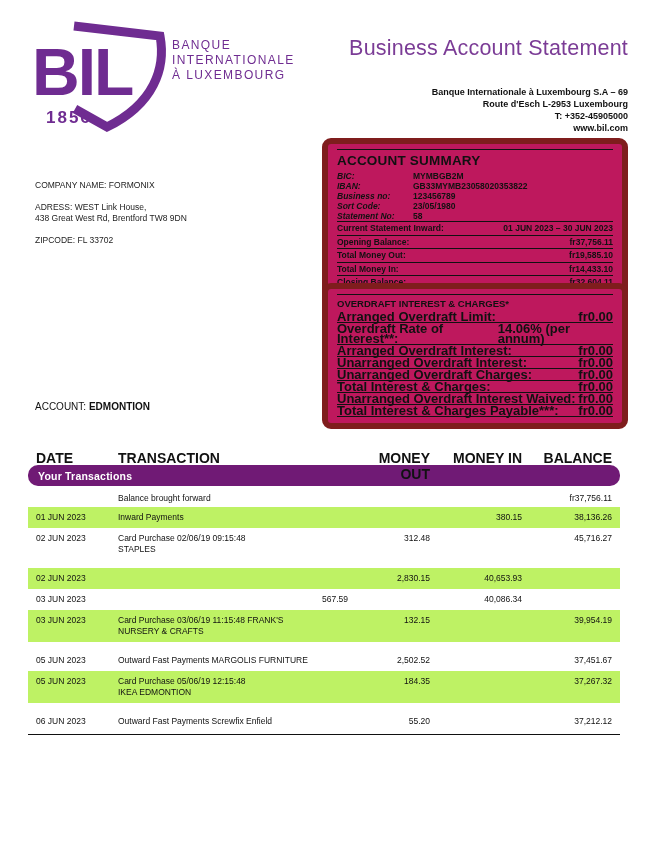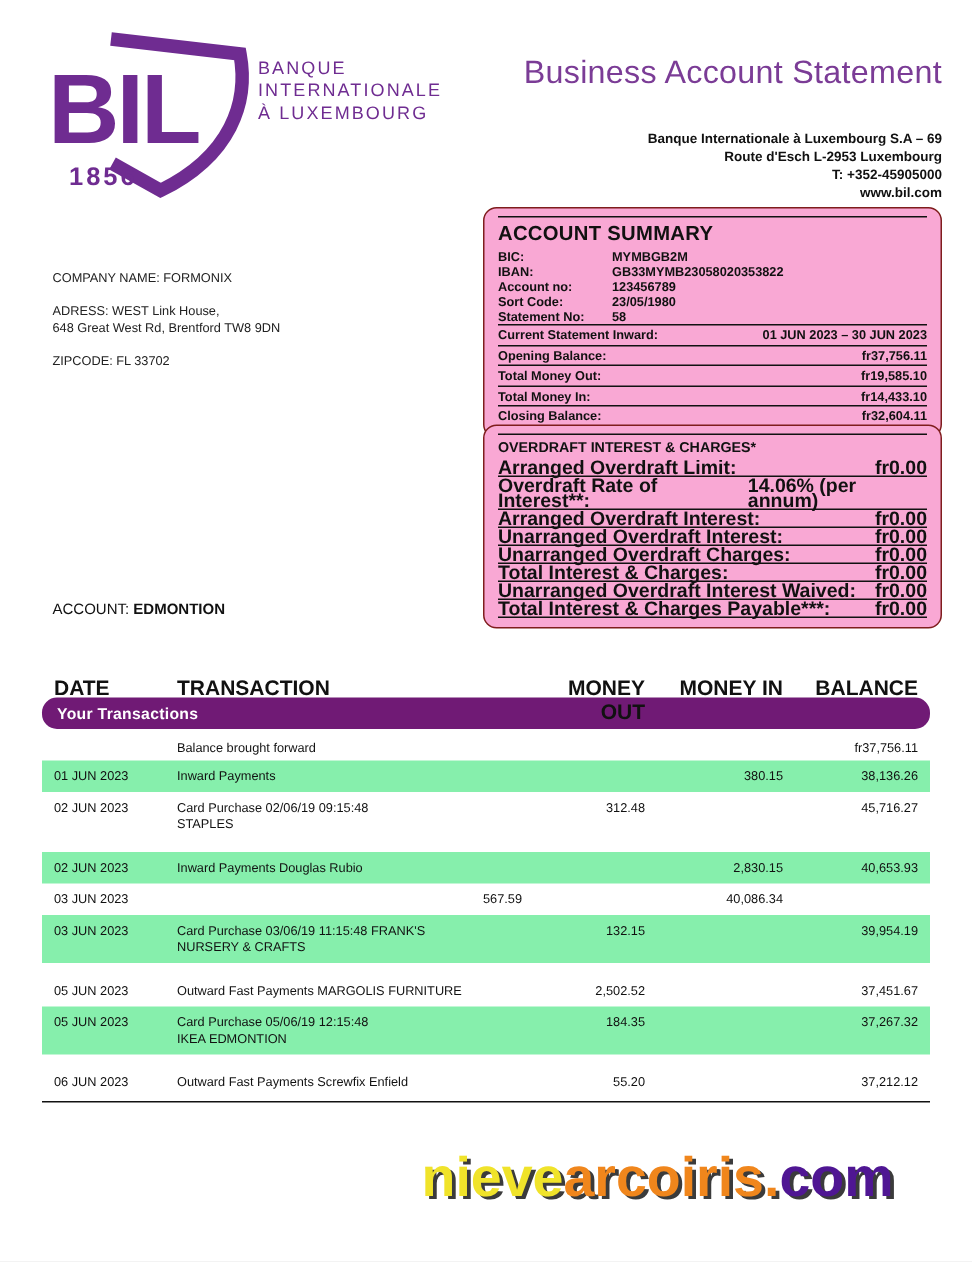--- a/index.html
+++ b/index.html
@@ -16,50 +16,50 @@
   
   .doc-title { position:absolute; right:20px; top:36px; color:#7b3c96;
     font-size:21.5px; font-weight:500; letter-spacing:0.2px; }
   .bank-address { position:absolute; right:20px; top:86px; text-align:right;
     font-size:9px; font-weight:bold; line-height:12px; color:#111; }
   
   .customer { position:absolute; left:35px; top:180px; font-size:8.5px;
     line-height:11px; color:#222; }
   .customer .sp { height:11px; }
   
-  .panel { position:absolute; left:322px; width:306px; background:#f9a8d4;
-    border:1px solid #7f1d1d; border-radius:9px; padding:5px 9px 6px 9px; }
+  .panel { position:absolute; left:322px; width:306px; background:#be185d;
+    border:6px solid #7f1d1d; border-radius:9px; padding:5px 9px 6px 9px; }
   .panel-topline { border-top:1.5px solid #111; margin-bottom:3px; }
   .panel-summary { top:138px; }
   .panel-overdraft { top:283px; }
   .panel-title-lg { font-size:13.5px; font-weight:bold; letter-spacing:0.2px; margin:1px 0 3px 0; }
   .panel-title-sm { font-size:9.5px; font-weight:bold; margin:2px 0 2px 0; }
   .frow { display:flex; font-size:8.5px; font-weight:bold; line-height:10px; }
-  .frow .lbl { width:76px; }
+  .frow .lbl { width:76px;font-style:italic; }
   .totals { border-bottom:1px solid #111; }
   .trow2 { display:flex; justify-content:space-between; font-size:8.5px;
     font-weight:bold; line-height:10.5px; border-top:1px solid #111; padding:1px 0; }
   .orow { display:flex; justify-content:space-between; font-size:13px;
     font-weight:bold; line-height:10px; padding:0.5px 0; border-bottom:1px solid #111; }
   .orow:first-child { border-bottom:none; }
   
   .account-line { position:absolute; left:35px; top:401px; font-size:10px; color:#111; }
   .account-line b { font-weight:bold; }
   .tx-bar { position:absolute; left:28px; top:421px; width:592px; height:21px;
     background:#701a75; border-radius:10px; color:#fff; font-weight:bold;
     font-size:10.5px; display:flex; align-items:center; padding-left:10px;
     letter-spacing:0.2px;margin-top:44px; }
   .tx-table { position:absolute; left:28px; top:447px; width:592px; }
   .grid { display:grid; grid-template-columns:82px 230px 82px 92px 90px; padding:0 8px; }
   .thead { font-size:14px; font-weight:bold; padding-top:3px; padding-bottom:8px; }
   .thead .num { text-align:right; }
   .body { font-size:8.5px; line-height:11px; padding-top:5px; padding-bottom:5px; }
   .body.first { padding-top:3px; padding-bottom:3px; }
   .body .num { text-align:right; }
-  .hl { background:#86efac; }
+  .hl { background:#bef264; }
   .gap { margin-bottom:8px; }
   .table-endline { border-top:1.3px solid #111; margin-top:2px; }
   
   .watermark { position:absolute; left:281px; top:764px; font-size:37px;
     font-weight:bold; letter-spacing:0px; white-space:nowrap;
     text-shadow:2.5px 2.5px 0 #3b3b3b; }
   .wm-yellow { color:#f0e32a; }
   .wm-orange { color:#f0861c; }
   .wm-purple { color:#4f1693; }
 </style>
@@ -84,38 +84,38 @@
     <div>Banque Internationale à Luxembourg S.A – 69</div>
     <div>Route d'Esch L-2953 Luxembourg</div>
     <div>T: +352-45905000</div>
     <div>www.bil.com</div>
   </div>
 
   <div class="customer">
     <div>COMPANY NAME: FORMONIX</div>
     <div class="sp"></div>
     <div>ADRESS: WEST Link House,</div>
-    <div>648 Great West Rd, Brentford TW8 9DN</div>
+    <div>438 Great West Rd, Brentford TW8 9DN</div>
     <div class="sp"></div>
     <div>ZIPCODE: FL 33702</div>
   </div>
 
   <div class="panel panel-summary">
     <div class="panel-topline"></div>
     <div class="panel-title-lg">ACCOUNT SUMMARY</div>
     <div class="frow">
         <span class="lbl">BIC:</span>
         <span>MYMBGB2M</span>
       </div>
     <div class="frow">
         <span class="lbl">IBAN:</span>
         <span>GB33MYMB23058020353822</span>
       </div>
     <div class="frow">
-        <span class="lbl">Account no:</span>
+        <span class="lbl">Business no:</span>
         <span>123456789</span>
       </div>
     <div class="frow">
         <span class="lbl">Sort Code:</span>
         <span>23/05/1980</span>
       </div>
     <div class="frow">
         <span class="lbl">Statement No:</span>
         <span>58</span>
       </div>
@@ -226,24 +226,20 @@
           <div>Card Purchase 02/06/19 09:15:48</div>
           <div>STAPLES</div>
         </div>
       <div class="num">312.48</div>
       <div class="num"></div>
       <div class="num">45,716.27</div>
     </div>
 
     <div class="grid body hl">
       <div>02 JUN 2023</div>
-      <div>
-          <div>Inward Payments Douglas Rubio</div>
-          <div></div>
-        </div>
       <div class="num"></div>
       <div class="num">2,830.15</div>
       <div class="num">40,653.93</div>
     </div>
 
     <div class="grid body">
       <div>03 JUN 2023</div>
       <div class="num">567.59</div>
       <div class="num"></div>
       <div class="num">40,086.34</div>
@@ -289,17 +285,14 @@
           <div></div>
         </div>
       <div class="num">55.20</div>
       <div class="num"></div>
       <div class="num">37,212.12</div>
     </div>
 
     <div class="table-endline"></div>
   </div>
 
-  <div class="watermark">
-    <span class="wm-yellow">nieve</span><span class="wm-orange">arcoiris.</span><span class="wm-purple">com</span>
-  </div>
 
 </div>
 
 </body></html>

